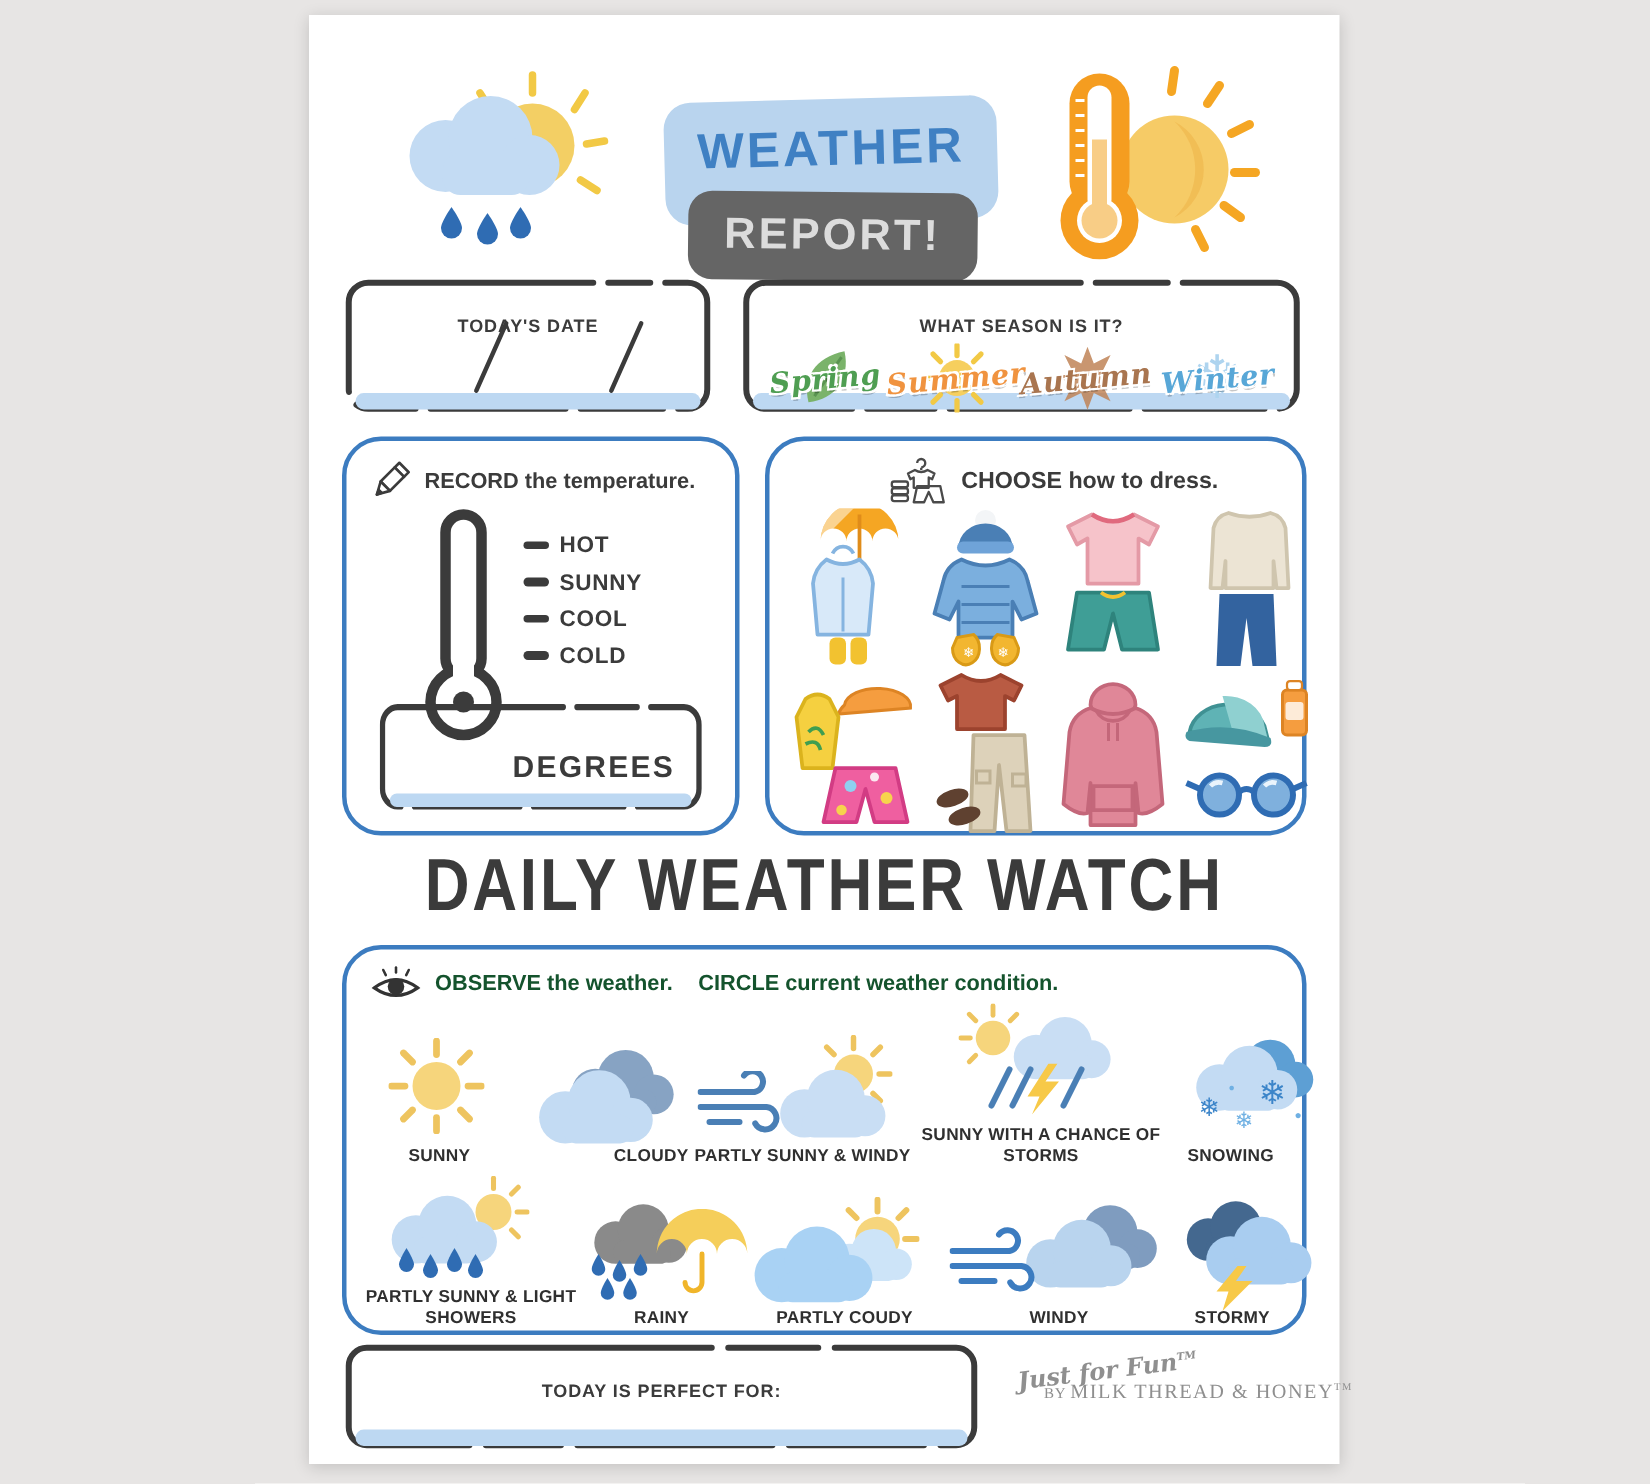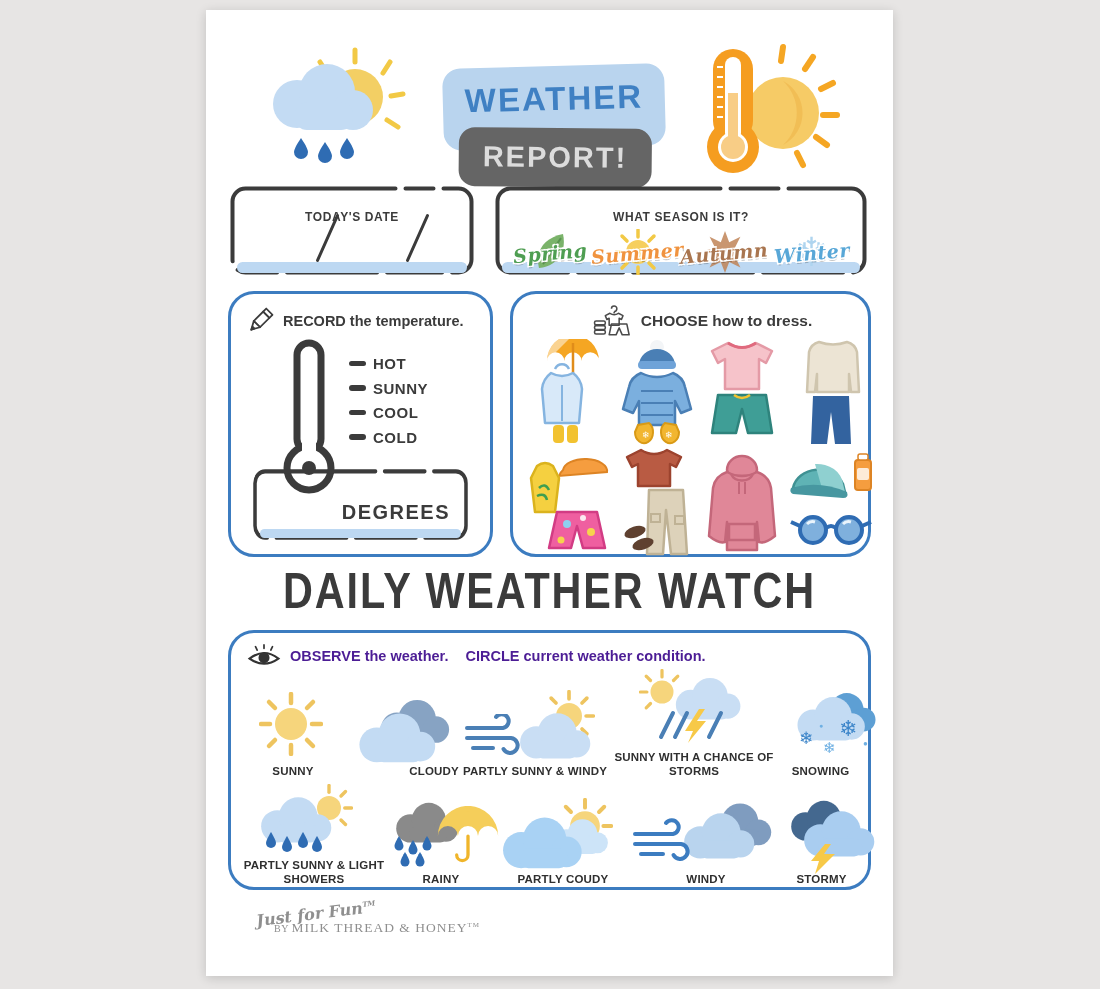--- a/index.html
+++ b/index.html
@@ -66,21 +66,21 @@
                  position:absolute; top:44px; left:10px; right:10px; bottom:8px; }
   .outfit { display:flex; align-items:center; justify-content:center; }
 
   
   .watch-title { position:absolute; top:556px; left:0; right:0; text-align:center;
                  font-weight:800; font-size:44px; letter-spacing:2px; color:#3b3b3b;
                  transform:scale(.94,1.12); }
 
   .observe-box { position:absolute; top:620px; left:22px; right:22px; height:260px; }
   .obs-title { display:flex; align-items:center; gap:9px; padding:11px 8px 0 16px;
-               font-weight:700; font-size:14.5px; color:#4c1d95; }
+               font-weight:700; font-size:14.5px; color:#14532d; }
   .obs-title .part2 { margin-left:8px; }
 
   .wrow { position:absolute; left:8px; right:4px; display:flex; }
   .wrow1 { top:36px; height:110px; }
   .wrow2 { top:148px; height:106px; }
   .wcell { display:flex; flex-direction:column; align-items:center; justify-content:flex-end; }
   .wicon { position:relative; width:100%; height:72px; }
   .wlabel { font-weight:800; font-size:11.5px; color:#2f2f2f; text-align:center; line-height:1.2;
             letter-spacing:.2px; margin-top:3px; }
   .c1{width:108px;} .c2{width:112px;align-items:flex-end;} .c3{width:152px;} .c4{width:166px;justify-content:space-between;} .c5{flex:1;}
@@ -665,19 +665,26 @@
           <svg class="abs" style="left:30px;top:46px;" width="28" height="30" viewBox="0 0 28 30">
             <polygon points="16,0 2,17 10,17 6,30 26,10 15,10 22,0" fill="#f7c948"></polygon>
           </svg>
         </div>
         <div class="wlabel">STORMY</div>
       </div>
     </div>
   </div>
 
   <div class="bottom-row">
+    <div class="dashbox perfect-box">
+      <svg class="border" viewBox="0 0 422 70" preserveAspectRatio="none">
+        <rect x="2.5" y="2.5" width="417" height="65" rx="12" fill="none" stroke="#3b3b3b" stroke-width="4" stroke-linecap="round" stroke-dasharray="230 11 60 11 170 11 90 11 130 11 50 11"></rect>
+      </svg>
+      <div class="bluebar"></div>
+      <div class="dash-label">TODAY IS PERFECT FOR:</div>
+    </div>
     <div class="brand">
       <div class="brand-script"><span>Just for Fun</span><sup class="tm">TM</sup></div>
       <div class="brand-serif"><span class="by">BY </span><span>MILK THREAD &amp; HONEY</span><sup class="tm">TM</sup></div>
     </div>
   </div>
 
 </div>
 
 </body></html>

